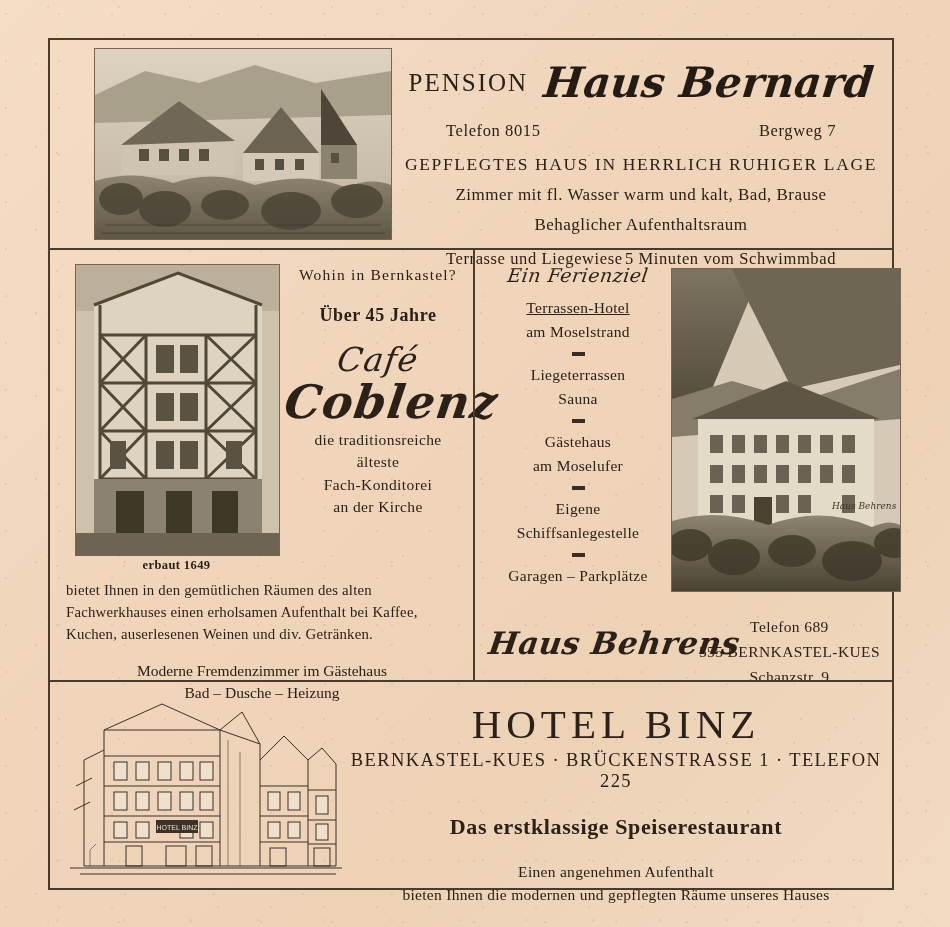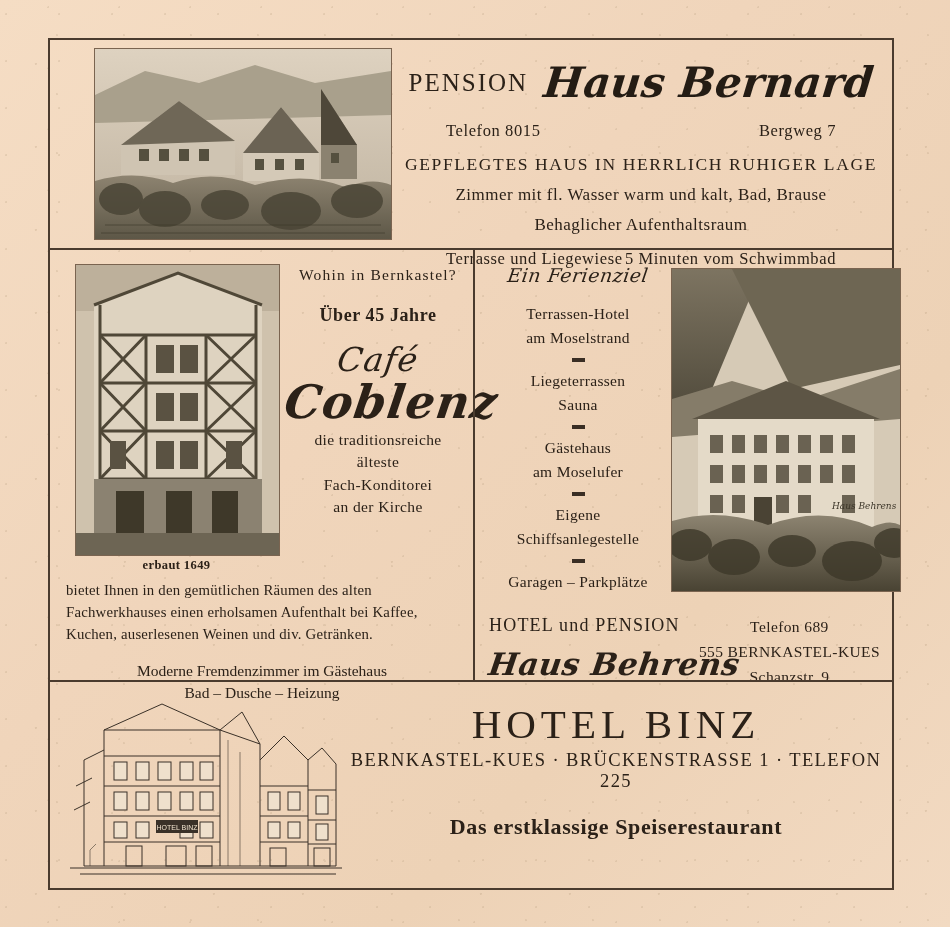--- a/index.html
+++ b/index.html
@@ -473,21 +473,21 @@
           <div>Bad – Dusche – Heizung</div>
         </div>
       </div>
     </div>
 
     <div class="divider-v" style="left:423px; top:208px; height:432px;"></div>
 
     <div class="ad3">
       <div class="list">
         <div class="script-ferien">Ein Ferienziel</div>
-        <div class="item" style="margin-top:18px;">Terrassen-Hotel</div>
+        <div class="item" style="margin-top:12px;text-decoration:underline;">Terrassen-Hotel</div>
         <div class="item">am Moselstrand</div>
         <span class="sep-dash"></span>
         <div class="item">Liegeterrassen</div>
         <div class="item">Sauna</div>
         <span class="sep-dash"></span>
         <div class="item">Gästehaus</div>
         <div class="item">am Moselufer</div>
         <span class="sep-dash"></span>
         <div class="item">Eigene</div>
         <div class="item">Schiffsanlegestelle</div>
@@ -543,21 +543,20 @@
             <ellipse cx="18" cy="276" rx="22" ry="16"></ellipse>
             <ellipse cx="62" cy="288" rx="26" ry="18"></ellipse>
             <ellipse cx="120" cy="282" rx="24" ry="16"></ellipse>
             <ellipse cx="180" cy="292" rx="30" ry="20"></ellipse>
             <ellipse cx="222" cy="274" rx="20" ry="15"></ellipse>
           </g>
         </svg>
       </div>
 
       <div class="foot">
-        <div class="foot-title">HOTEL und PENSION</div>
         <div class="script-behrens">Haus Behrens</div>
         <div class="contact">
           <div>Telefon 689</div>
           <div>555 BERNKASTEL-KUES</div>
           <div>Schanzstr. 9</div>
         </div>
       </div>
     </div>
 
     <div class="divider-h" style="top:640px;"></div>
@@ -629,17 +628,21 @@
             <path d="M20 176 L20 160 L26 154"></path>
             <path d="M158 176 L158 50"></path>
             <path d="M170 176 L170 62"></path>
           </g>
         </svg>
       </div>
       <div class="txt">
         <div class="binz-title">HOTEL BINZ</div>
         <div class="binz-addr">BERNKASTEL-KUES · BRÜCKENSTRASSE 1 · TELEFON 225</div>
         <div class="binz-slogan">Das erstklassige Speiserestaurant</div>
+        <div class="binz-small">
+          <div>Einen angenehmen Aufenthalt</div>
+          <div>bieten Ihnen die modernen und gepflegten Räume unseres Hauses</div>
+        </div>
       </div>
     </div>
 
   </div>
 </div>
 
 </body></html>

